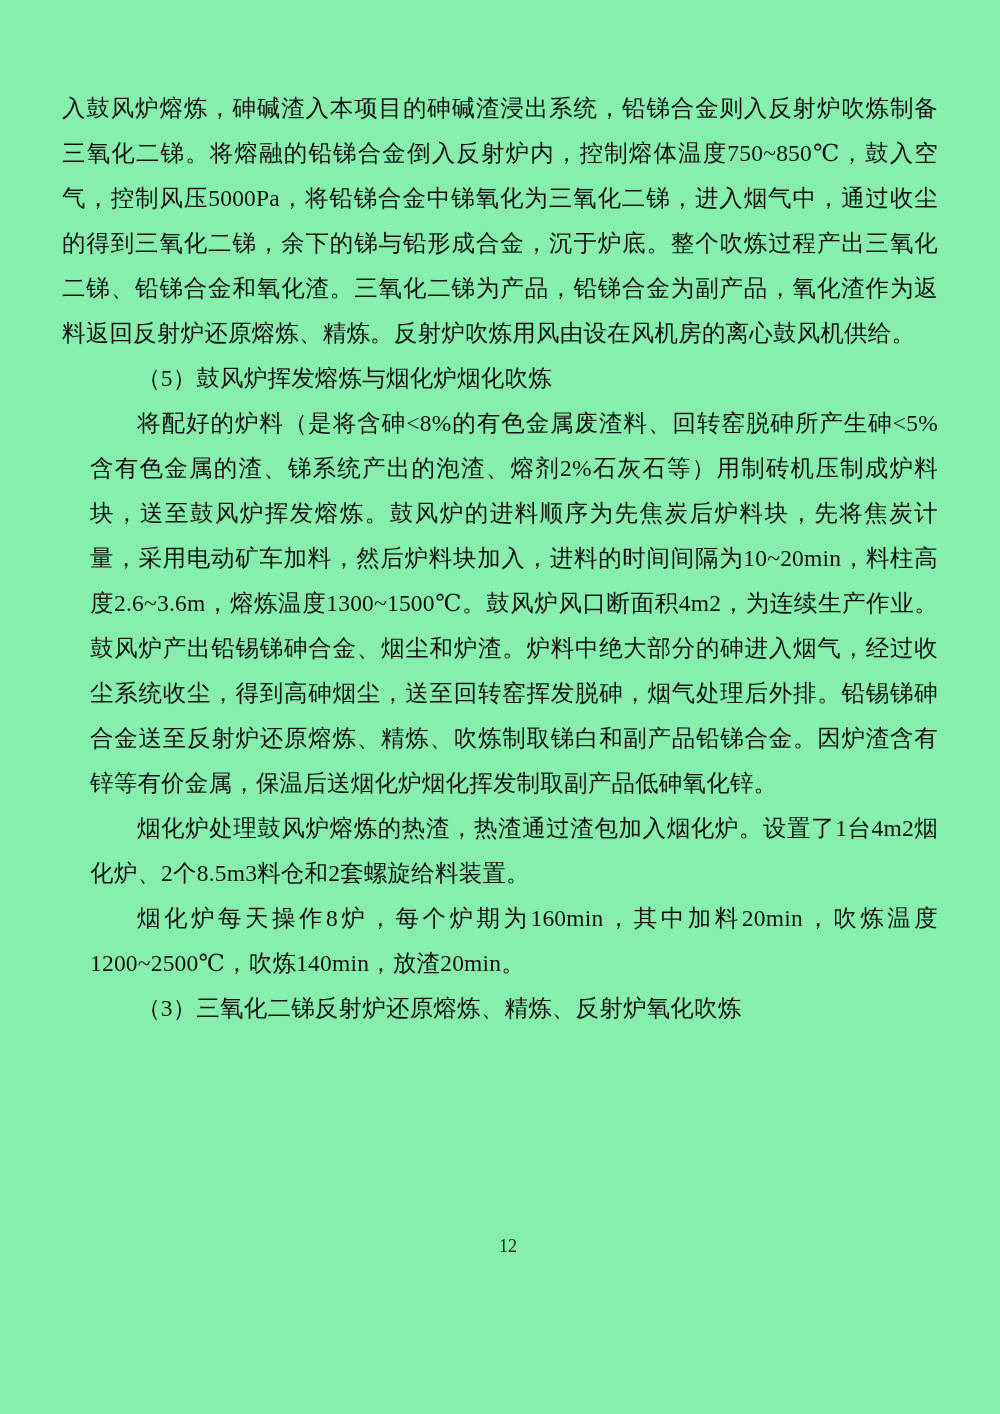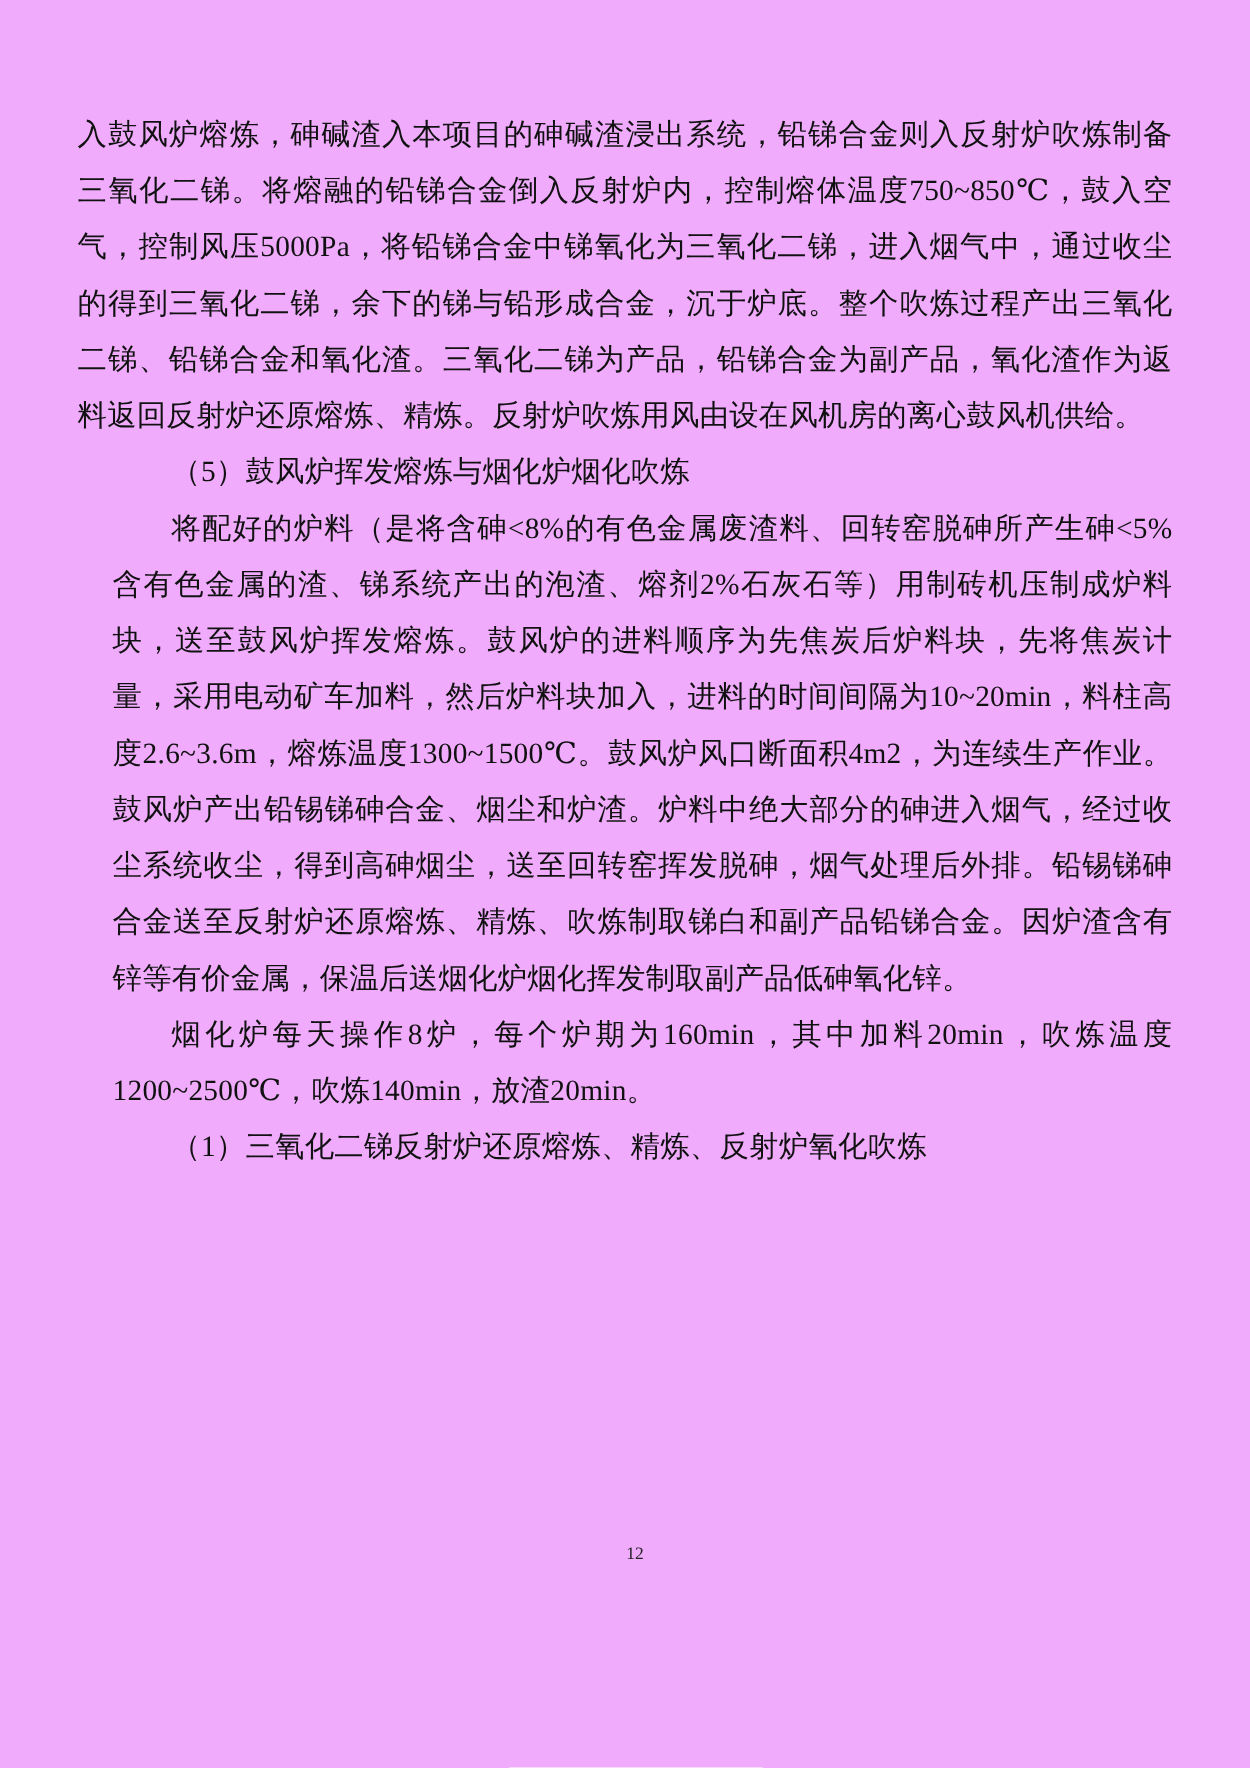--- a/index.html
+++ b/index.html
@@ -9,21 +9,21 @@
   }
   body {
     font-family: "Liberation Serif", "DejaVu Serif", serif;
     color: #1a1a1a;
   }
   .page {
     position: relative;
     width: 1000px;
     height: 1414px;
     margin: 0 auto;
-    background: #f0abfc;
+    background: #86efac;
     box-sizing: border-box;
     overflow: hidden;
   }
   .content {
     position: absolute;
     left: 62px;
     top: 86px;
     width: 876px;
   }
   .para {
@@ -38,30 +38,31 @@
   .indent {
     text-indent: 47px;
     margin-left: 28px;
   }
   .page-number {
     position: absolute;
     left: 16px;
     right: 0;
     top: 1236px;
     text-align: center;
-    font-size: 14px;
+    font-size: 18px;
     color: #222222;
     font-family: "Liberation Serif", "DejaVu Serif", serif;
   }
 </style>
 </head>
 <body>
 
 <div class="page">
   <div class="content">
     <p class="para">入鼓风炉熔炼，砷碱渣入本项目的砷碱渣浸出系统，铅锑合金则入反射炉吹炼制备三氧化二锑。将熔融的铅锑合金倒入反射炉内，控制熔体温度750~850℃，鼓入空气，控制风压5000Pa，将铅锑合金中锑氧化为三氧化二锑，进入烟气中，通过收尘的得到三氧化二锑，余下的锑与铅形成合金，沉于炉底。整个吹炼过程产出三氧化二锑、铅锑合金和氧化渣。三氧化二锑为产品，铅锑合金为副产品，氧化渣作为返料返回反射炉还原熔炼、精炼。反射炉吹炼用风由设在风机房的离心鼓风机供给。</p>
     <p class="para indent">（5）鼓风炉挥发熔炼与烟化炉烟化吹炼</p>
     <p class="para indent">将配好的炉料（是将含砷&lt;8%的有色金属废渣料、回转窑脱砷所产生砷&lt;5%含有色金属的渣、锑系统产出的泡渣、熔剂2%石灰石等）用制砖机压制成炉料块，送至鼓风炉挥发熔炼。鼓风炉的进料顺序为先焦炭后炉料块，先将焦炭计量，采用电动矿车加料，然后炉料块加入，进料的时间间隔为10~20min，料柱高度2.6~3.6m，熔炼温度1300~1500℃。鼓风炉风口断面积4m2，为连续生产作业。鼓风炉产出铅锡锑砷合金、烟尘和炉渣。炉料中绝大部分的砷进入烟气，经过收尘系统收尘，得到高砷烟尘，送至回转窑挥发脱砷，烟气处理后外排。铅锡锑砷合金送至反射炉还原熔炼、精炼、吹炼制取锑白和副产品铅锑合金。因炉渣含有锌等有价金属，保温后送烟化炉烟化挥发制取副产品低砷氧化锌。</p>
+    <p class="para indent">烟化炉处理鼓风炉熔炼的热渣，热渣通过渣包加入烟化炉。设置了1台4m2烟化炉、2个8.5m3料仓和2套螺旋给料装置。</p>
     <p class="para indent">烟化炉每天操作8炉，每个炉期为160min，其中加料20min，吹炼温度1200~2500℃，吹炼140min，放渣20min。</p>
-    <p class="para indent">（1）三氧化二锑反射炉还原熔炼、精炼、反射炉氧化吹炼</p>
+    <p class="para indent">（3）三氧化二锑反射炉还原熔炼、精炼、反射炉氧化吹炼</p>
   </div>
   <div class="page-number">12</div>
 </div>
 
 </body></html>

